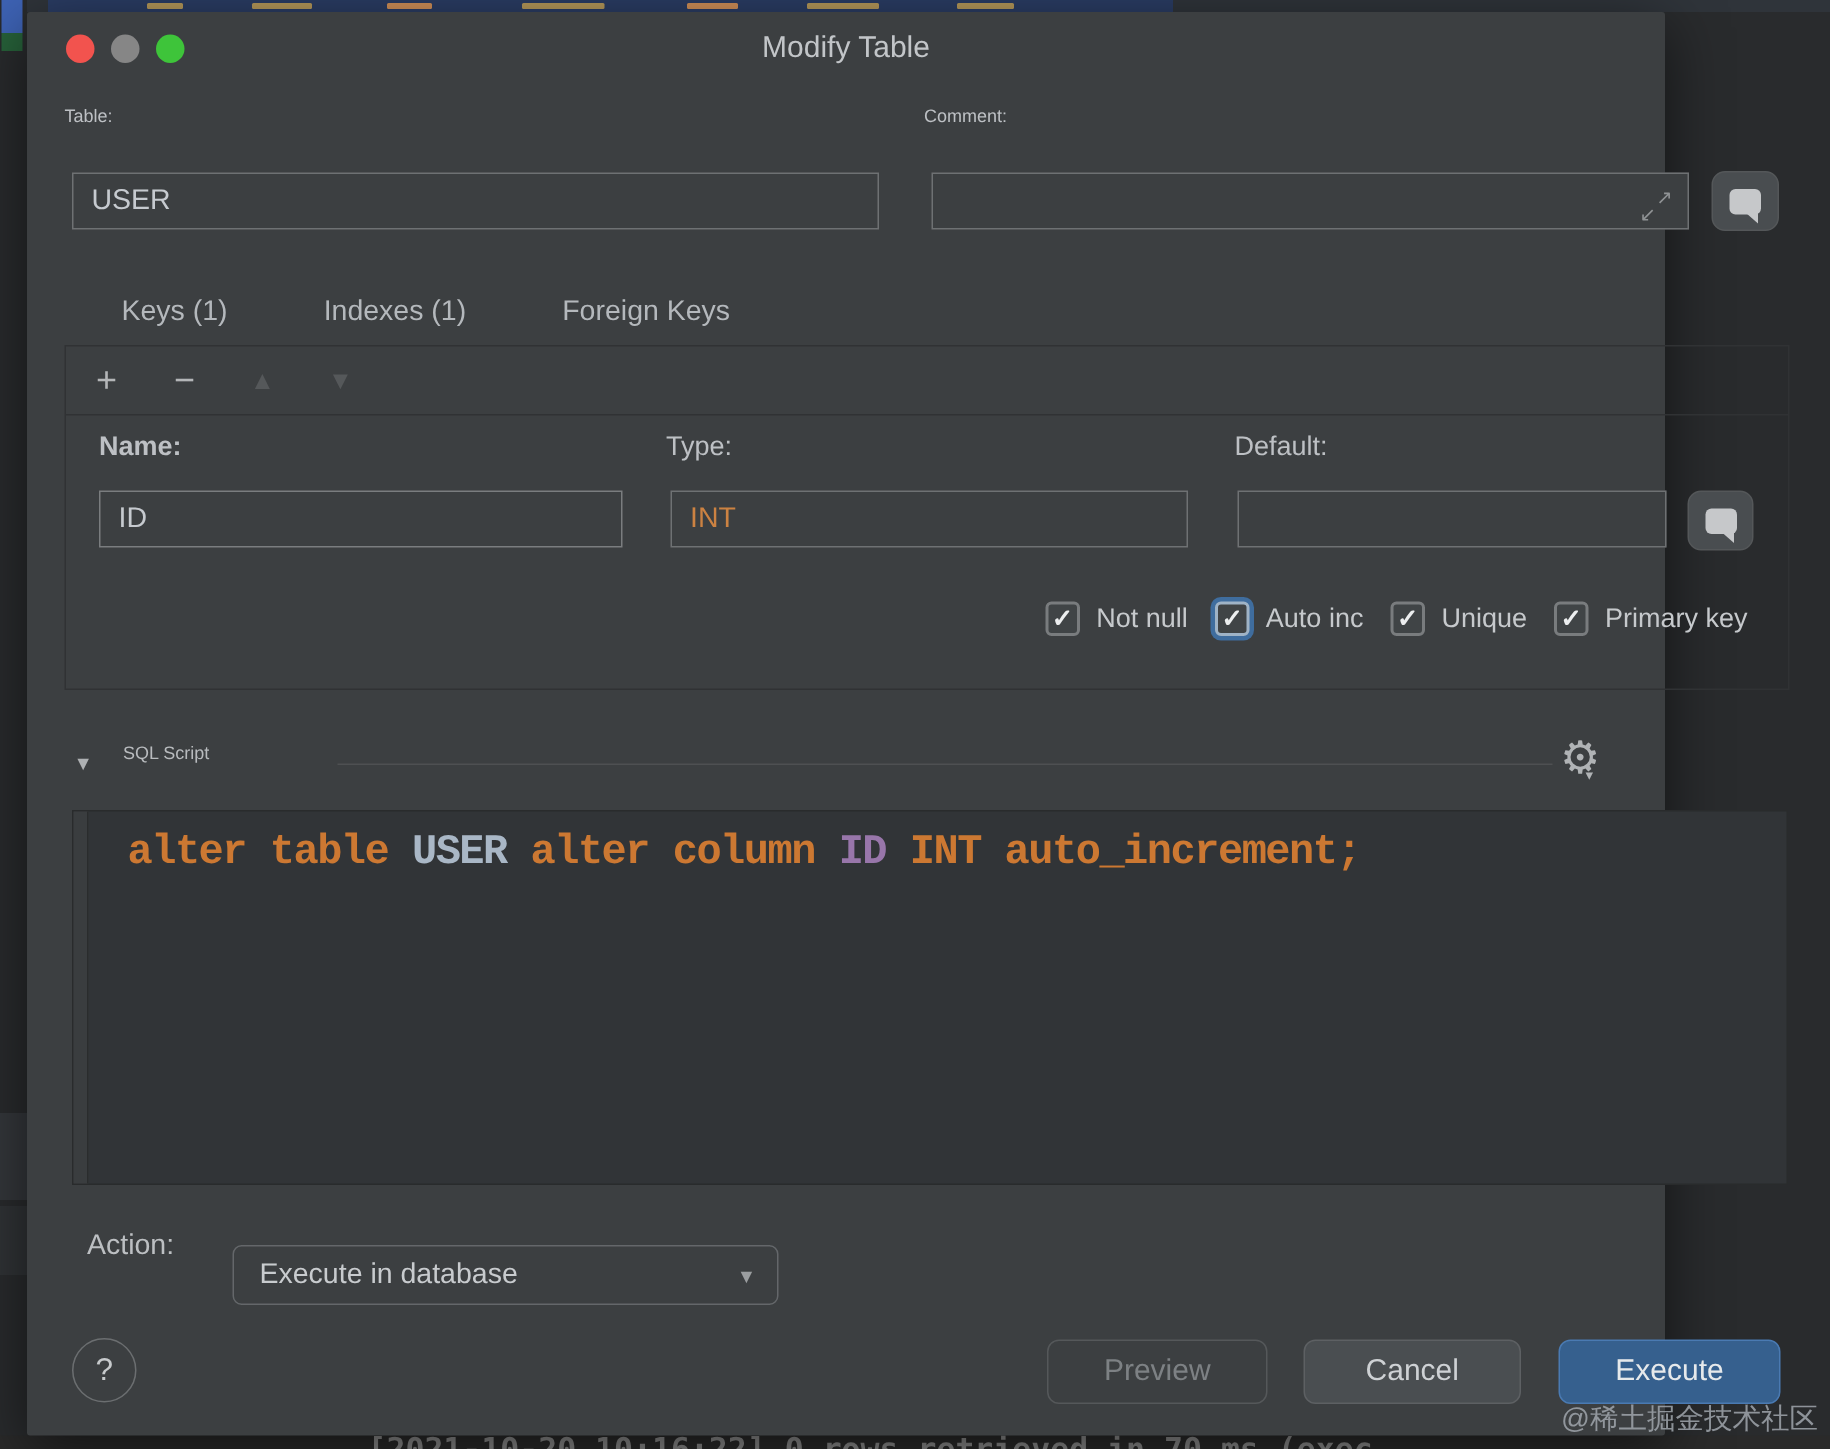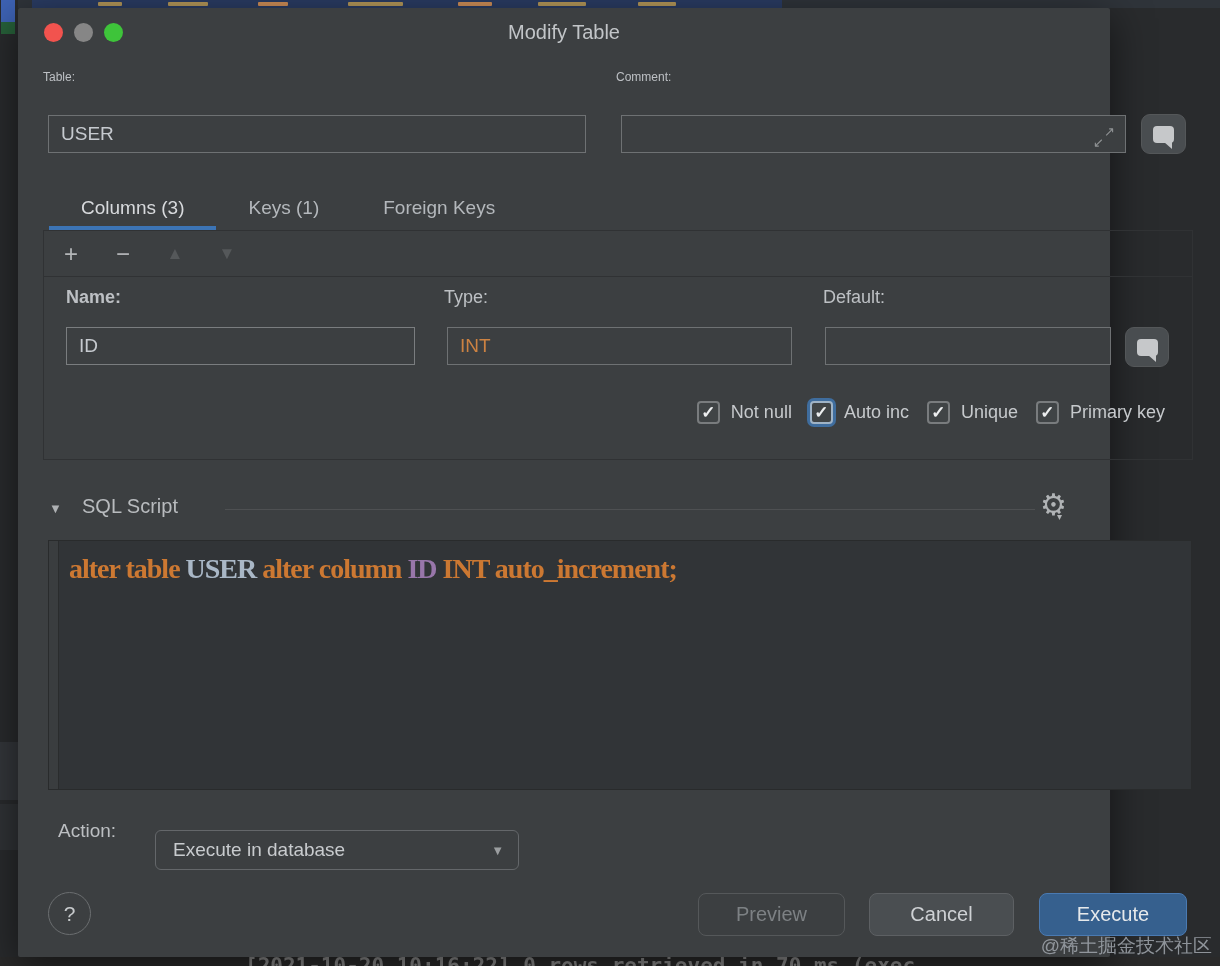--- a/index.html
+++ b/index.html
@@ -70,33 +70,33 @@
   .cb-box{
     width:23px;height:23px;border:2px solid #797c7e;border-radius:4px;background:#404446;
     display:flex;align-items:center;justify-content:center;box-sizing:border-box;
   }
   .cb-box.focused{box-shadow:0 0 0 3px #3f6d9e;border-color:#9fb3c6;}
   .cb-check{color:#eceeef;font-size:17px;font-weight:bold;line-height:1;}
   .cb-label{margin-left:11px;font-size:18px;color:#c6c9cc;}
   
   .sql-header{position:absolute;left:0;top:487px;width:100%;height:30px;}
   .collapse-arrow{position:absolute;left:31px;top:6px;font-size:13px;color:#aeb1b3;}
-  .sql-title{position:absolute;left:64px;top:0;font-size:20px;color:#b8bbbe;}
+  .sql-title{position:absolute;left:64px;top:0;font-size:12px;color:#b8bbbe;}
   .sql-rule{position:absolute;left:207px;right:75px;top:14px;height:1px;background:#4e5052;}
   .gear-wrap{position:absolute;right:30px;top:-8px;width:40px;height:40px;}
   .gear{position:absolute;left:0;top:0;font-size:30px;color:#b0b3b5;}
   .gear-caret{position:absolute;left:17px;top:24px;font-size:10px;color:#b0b3b5;}
   .editor{
     position:absolute;left:30px;top:532px;width:1144px;height:250px;
     background:#313437;border:1px solid #292b2c;box-sizing:border-box;
   }
   .gutter{position:absolute;left:0;top:0;bottom:0;width:9px;background:#3a3d3f;border-right:1px solid #2a2c2d;}
   .code-line{
-    position:absolute;left:20px;top:12px;white-space:pre;
-    font-family:Liberation Serif, serif;font-size:28px;font-weight:bold;letter-spacing:-1px;
+    position:absolute;left:36px;top:12px;white-space:pre;
+    font-family:Liberation Mono, monospace;font-size:28px;font-weight:bold;letter-spacing:-1px;
   }
   
   .action-lbl{position:absolute;left:40px;top:812px;font-size:19px;color:#bcbfc2;}
   .dropdown{
     position:absolute;left:137px;top:803px;width:364px;height:40px;border:1px solid #64676a;
     border-radius:6px;box-sizing:border-box;display:flex;align-items:center;
     padding:0 14px 0 17px;font-size:19px;color:#c8cbce;justify-content:space-between;margin-top:19px;
   }
   .dd-caret{font-size:13px;color:#9b9ea0;}
   .help-btn{
@@ -153,22 +153,22 @@
     <span class="expander">
       <span class="a1">↗</span>
         <span class="a2">↙</span>
     </span>
   </div>
   <div class="icon-btn" style="left:1123px;top:106px;">
     <span class="bubble"></span>
   </div>
 
   <div class="tab-bar">
-      <div class="tab selected">Columns (3)</div>
       <div class="tab">Keys (1)</div>
+      <div class="tab">Indexes (1)</div>
       <div class="tab">Foreign Keys</div>
     </div>
 
   <div class="panel">
     <div class="toolbar">
         <span class="tool">+</span>
         <span class="tool">−</span>
         <span class="tool disabled">▲</span>
         <span class="tool disabled">▼</span>
       </div>

